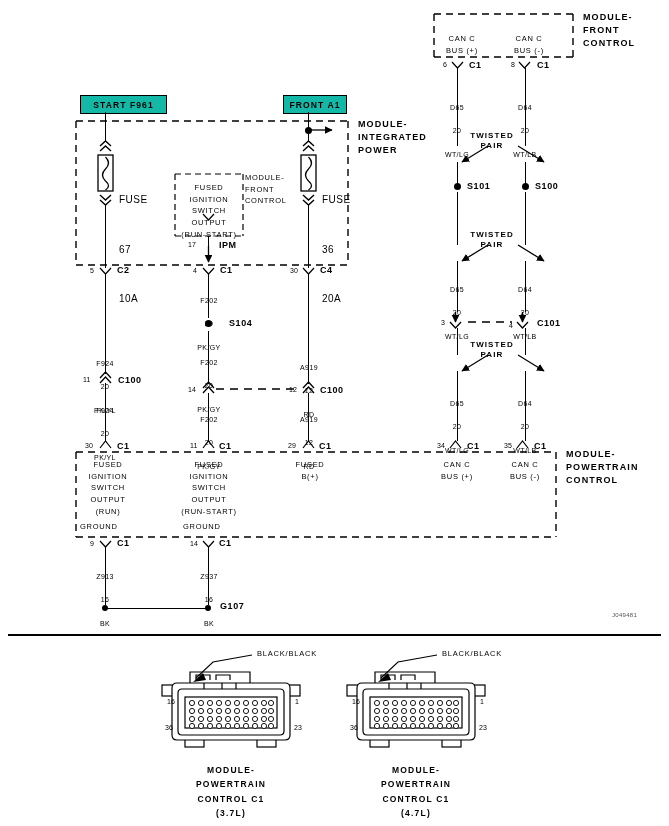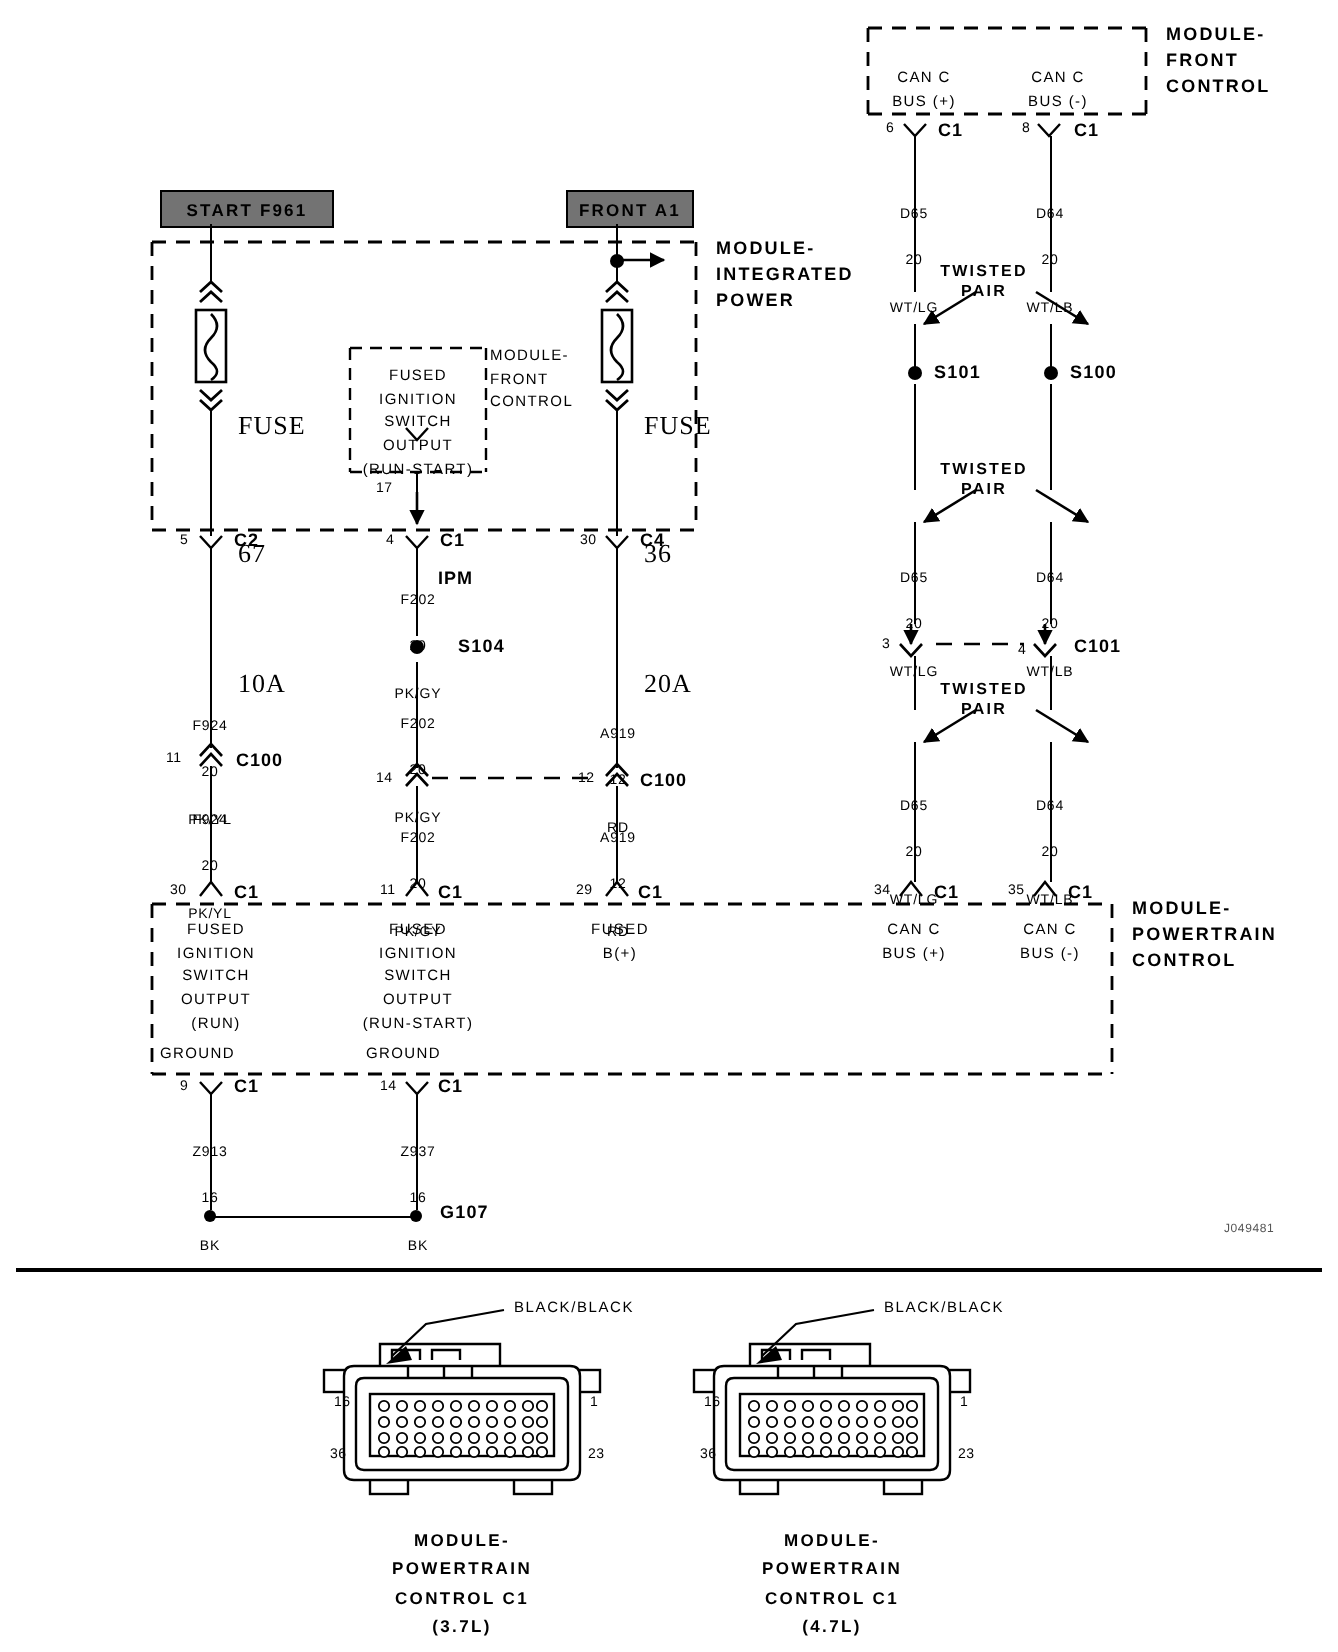--- a/index.html
+++ b/index.html
@@ -9,29 +9,29 @@
   .stage{position:absolute;inset:0;width:669px;height:826px;overflow:hidden;}
 
   
   .t{position:absolute;color:#000;white-space:pre;line-height:1.12;}
   .wlbl{font-size:7px;letter-spacing:.4px;text-align:center;}
   .pin{font-size:7px;letter-spacing:.2px;}
   .conn{font-size:9px;font-weight:bold;letter-spacing:.5px;}
   .splice{font-size:9px;font-weight:bold;letter-spacing:.6px;}
   .mod{font-size:9px;font-weight:bold;letter-spacing:1.1px;line-height:1.45;}
   .inbox{font-size:7.5px;letter-spacing:.7px;text-align:center;line-height:1.55;}
-  .fuse-t{font-size:13px;letter-spacing:.5px;line-height:1.65;font-family:Liberation Serif, serif;}
+  .fuse-t{font-size:10px;letter-spacing:.5px;line-height:1.65;}
   .tp{font-size:8px;font-weight:bold;letter-spacing:1.1px;text-align:center;line-height:1.3;}
   .capt{font-size:8.5px;font-weight:bold;letter-spacing:1.2px;text-align:center;line-height:1.7;}
   .cnum{font-size:7px;letter-spacing:.2px;}
   .blk{font-size:7.5px;letter-spacing:.8px;}
   .code{font-size:6px;letter-spacing:.3px;color:#555;}
 
   
-  .hbox{position:absolute;border:1.5px solid #000;background:#737373;
+  .hbox{position:absolute;border:1.5px solid #000;background:#14b8a6;
         font-size:8.5px;font-weight:bold;letter-spacing:1.1px;
         display:flex;align-items:center;justify-content:center;}
 
   
   .v{position:absolute;width:1px;background:#000;}
   .h{position:absolute;height:1px;background:#000;}
 
   
   svg{position:absolute;left:0;top:0;overflow:visible;}
 
@@ -379,21 +379,21 @@
     <div>36</div>
     <div>20A</div>
   </div>
 
   <div class="t inbox" style="left:179px;top:182px;width:60px;">FUSED
 IGNITION
 SWITCH
 OUTPUT
 (RUN-START)</div>
   <div class="t pin" style="left:188px;top:241px;">17</div>
-  <div class="t conn" style="left:219px;top:240px;margin-top:44px;">IPM</div>
+  <div class="t conn" style="left:219px;top:240px;">IPM</div>
 
   <div class="t pin" style="left:90px;top:267px;">5</div>
   <div class="t conn" style="left:117px;top:265px;">C2</div>
   <div class="t pin" style="left:193px;top:267px;">4</div>
   <div class="t conn" style="left:220px;top:265px;">C1</div>
   <div class="t pin" style="left:290px;top:267px;">30</div>
   <div class="t conn" style="left:320px;top:265px;">C4</div>
 
   <div class="t wlbl" style="left:82px;top:344px;width:46px;">
     <div>F924</div>

